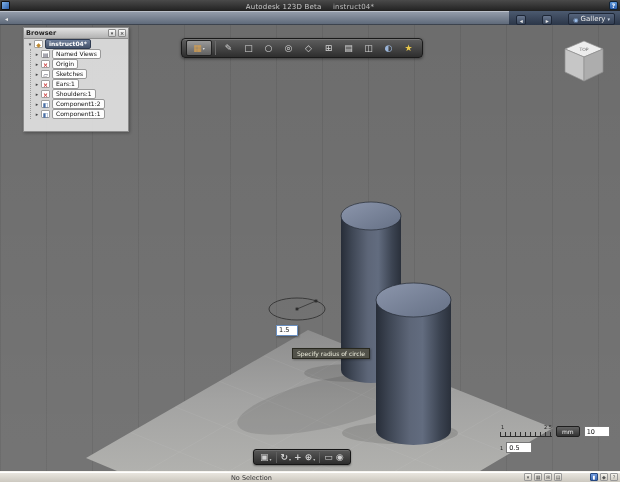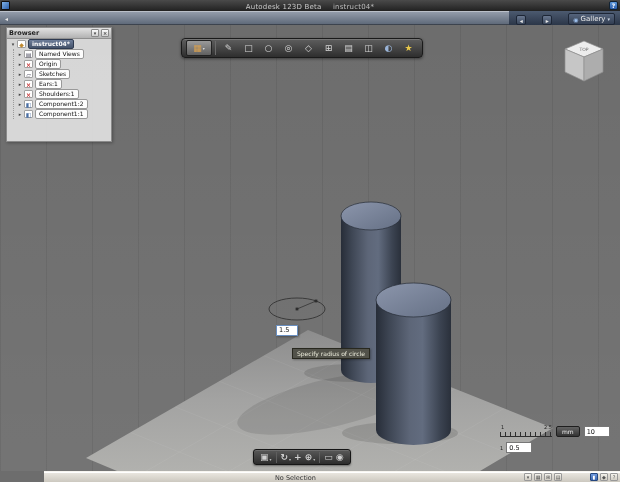--- a/index.html
+++ b/index.html
@@ -69,23 +69,23 @@
   .t-blue { color:#9ab4d8; }
   .t-yellow { color:#e8c84a; }
   .tcaret { font-size:4px; color:#ddd; }
   .tsep { width:1px; height:14px; background:#191919; border-right:1px solid #6a6a6a; margin:0 2px; }
 
   
   .viewcube { position:absolute; left:556px; top:10px; width:56px; height:56px; }
 
   
   .browser-panel {
-    position:absolute; left:6px; top:2px; width:106px;
+    position:absolute; left:23px; top:2px; width:106px;
     background:rgba(223,223,223,0.92); border:1px solid #8a8a8a;
-    box-shadow:1px 1px 3px rgba(0,0,0,0.3); padding-bottom:22px;
+    box-shadow:1px 1px 3px rgba(0,0,0,0.3); padding-bottom:12px;
   }
   .browser-header {
     height:11px; background:linear-gradient(#e2e2e2,#b2b2b2);
     border-bottom:1px solid #909090; display:flex; align-items:center; padding:0 2px;
     font-size:6.5px; font-weight:bold; color:#222;
   }
   .bh-title { flex:1; }
   .bh-btn { width:8px; height:8px; margin-left:2px; background:linear-gradient(#fafafa,#d0d0d0);
     border:1px solid #8a8a8a; border-radius:1px; font-size:5px; color:#444;
     display:flex; align-items:center; justify-content:center; }
@@ -137,21 +137,21 @@
     padding:1px 5px; border-radius:2px; border:1px solid #1e1e1e; }
   .num-input { width:26px; height:11px; font-family:"DejaVu Sans",sans-serif; font-size:6.5px;
     border:1px solid #777; background:#fff; color:#111; padding:0 2px; }
   .units-row2 { position:absolute; left:500px; top:417px; display:flex; align-items:center; gap:3px; }
   .snap-label { font-size:5px; color:#222; }
 
   
   .statusbar {
     position:absolute; left:0; right:0; bottom:0; height:11px;
     background:linear-gradient(#ece9e2,#ccc8bf); border-top:1px solid #f7f5f0;
-    box-shadow:inset 0 1px 0 #fff; font-size:6.5px; color:#333;margin-left:44px;
+    box-shadow:inset 0 1px 0 #fff; font-size:6.5px; color:#333;
   }
   .status-msg { position:absolute; left:231px; top:2px; }
   .sicons-a { position:absolute; right:58px; top:1px; display:flex; gap:2px; }
   .sicons-b { position:absolute; right:2px; top:1px; display:flex; gap:2px; }
   .sicon { width:8px; height:8px; background:linear-gradient(#f4f2ec,#d2cec5); border:1px solid #999;
     border-radius:1px; font-size:5px; color:#555; display:flex; align-items:center; justify-content:center; }
   .sicon.blue { background:linear-gradient(#6f9ade,#3b66b0); color:#fff; border-color:#24467e; }
 </style>
 </head>
 <body>

